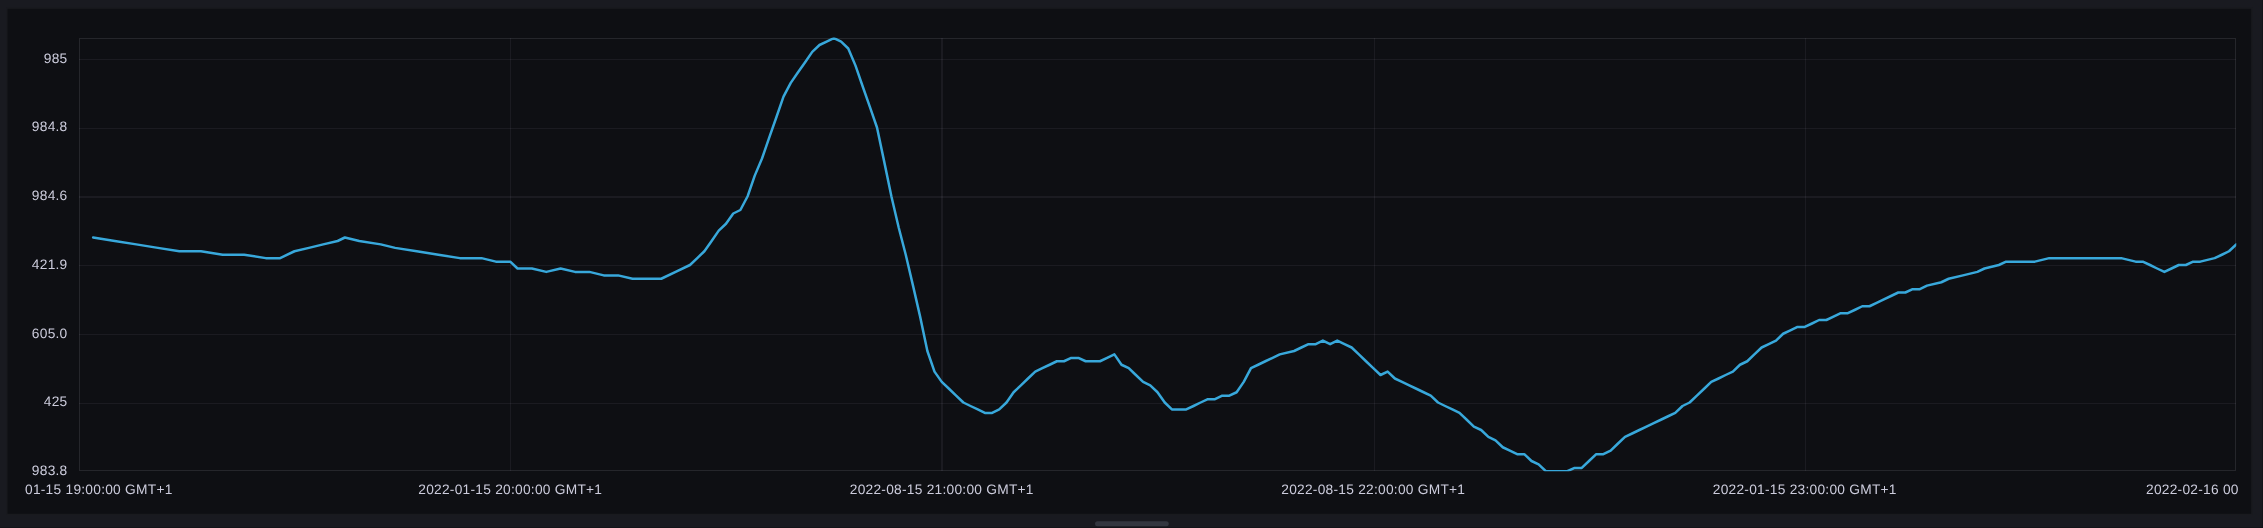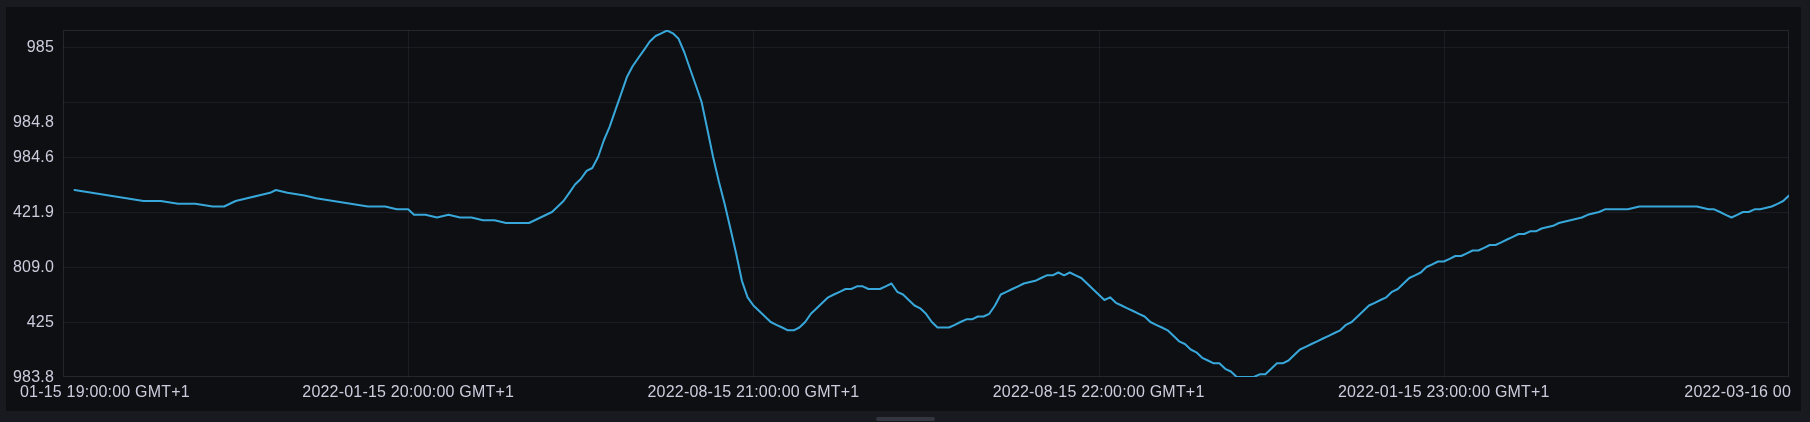--- a/index.html
+++ b/index.html
@@ -20,21 +20,21 @@
   }
   .plot {
     position: absolute;
     left: 57px; top: 23px;
     width: 1726px; height: 347px;
   }
   .plot svg { display: block; }
   .tick-label {
     position: absolute;
     color: var(--tick-color, #ccccdc);
-    font-size: 16px;
+    font-size: 11px;
     line-height: 14px;
     white-space: nowrap;
     letter-spacing: 0.2px;
   }
   .y-tick { text-align: right; width: 48px; left: 0; }
   .scrollbar-thumb {
     position: absolute;
     left: 876px; top: 417px;
     width: 59px; height: 4px;
     border-radius: 2px;
@@ -58,30 +58,30 @@
           <line x1="345.5" y1="0" x2="345.5" y2="347" stroke="rgba(204,204,220,0.07)" stroke-width="1" shape-rendering="crispEdges"></line>
           <line x1="690.5" y1="0" x2="690.5" y2="347" stroke="rgba(204,204,220,0.07)" stroke-width="1" shape-rendering="crispEdges"></line>
           <line x1="1036.5" y1="0" x2="1036.5" y2="347" stroke="rgba(204,204,220,0.07)" stroke-width="1" shape-rendering="crispEdges"></line>
           <line x1="1381.5" y1="0" x2="1381.5" y2="347" stroke="rgba(204,204,220,0.07)" stroke-width="1" shape-rendering="crispEdges"></line>
           <rect x="0.5" y="0.5" width="1725" height="346" fill="none" stroke="rgba(204,204,220,0.12)" shape-rendering="crispEdges"></rect>
           <polyline points="11.5,160.0 28.8,162.8 46.0,165.5 63.3,168.3 80.5,171.0 97.8,171.0 115.1,173.8 132.3,173.8 149.6,176.5 161.1,176.5 172.6,171.0 184.1,168.3 195.6,165.5 207.1,162.8 212.9,160.0 224.4,162.8 241.6,165.5 253.1,168.3 270.4,171.0 287.7,173.8 304.9,176.5 322.2,176.5 333.7,179.3 345.2,179.3 351.0,184.8 362.5,184.8 374.0,187.5 385.5,184.8 397.0,187.5 408.5,187.5 420.0,190.3 431.5,190.3 443.0,193.0 454.5,193.0 466.0,193.0 477.5,187.5 489.0,182.0 494.8,176.5 500.5,171.0 506.3,162.8 512.0,154.5 517.8,149.0 523.6,140.8 529.3,138.0 535.1,127.0 540.8,110.5 546.6,96.8 552.3,80.3 558.1,63.8 563.8,47.3 569.6,36.3 575.3,28.0 581.1,19.8 586.8,11.5 592.6,6.0 598.3,3.3 604.1,0.5 609.9,3.3 615.6,8.8 621.4,22.5 627.1,39.0 632.9,55.5 638.6,72.0 644.4,99.5 650.1,127.0 655.9,151.8 661.6,173.8 667.4,198.5 673.1,223.3 678.9,250.8 684.6,267.3 690.4,275.5 696.2,281.0 701.9,286.5 707.7,292.0 713.4,294.8 719.2,297.5 724.9,300.3 730.7,300.3 736.4,297.5 742.2,292.0 747.9,283.8 753.7,278.3 759.4,272.8 765.2,267.3 770.9,264.5 776.7,261.8 782.5,259.0 788.2,259.0 794.0,256.3 799.7,256.3 805.5,259.0 811.2,259.0 817.0,259.0 822.7,256.3 828.5,253.5 834.2,261.8 840.0,264.5 845.7,270.0 851.5,275.5 857.2,278.3 863.0,283.8 868.8,292.0 874.5,297.5 880.3,297.5 886.0,297.5 891.8,294.8 897.5,292.0 903.3,289.3 909.0,289.3 914.8,286.5 920.5,286.5 926.3,283.8 932.0,275.5 937.8,264.5 943.5,261.8 949.3,259.0 955.1,256.3 960.8,253.5 972.3,250.8 978.1,248.0 983.8,245.3 989.6,245.3 995.3,242.5 1001.1,245.3 1006.8,242.5 1012.6,245.3 1018.3,248.0 1024.1,253.5 1029.8,259.0 1035.6,264.5 1041.4,270.0 1047.1,267.3 1052.9,272.8 1058.6,275.5 1064.4,278.3 1070.1,281.0 1075.9,283.8 1081.6,286.5 1087.4,292.0 1093.1,294.8 1098.9,297.5 1104.6,300.3 1110.4,305.8 1116.1,311.3 1121.9,314.0 1127.7,319.5 1133.4,322.3 1139.2,327.8 1144.9,330.5 1150.7,333.3 1156.4,333.3 1162.2,338.8 1167.9,341.5 1173.7,347.0 1179.4,347.0 1185.2,347.0 1190.9,347.0 1196.7,344.3 1202.4,344.3 1208.2,338.8 1214.0,333.3 1219.7,333.3 1225.5,330.5 1231.2,325.0 1237.0,319.5 1242.7,316.8 1248.5,314.0 1254.2,311.3 1260.0,308.5 1265.7,305.8 1271.5,303.0 1277.2,300.3 1283.0,294.8 1288.7,292.0 1294.5,286.5 1300.3,281.0 1306.0,275.5 1311.8,272.8 1317.5,270.0 1323.3,267.3 1329.0,261.8 1334.8,259.0 1340.5,253.5 1346.3,248.0 1352.0,245.3 1357.8,242.5 1363.5,237.0 1369.3,234.3 1375.0,231.5 1380.8,231.5 1386.6,228.8 1392.3,226.0 1398.1,226.0 1403.8,223.3 1409.6,220.5 1415.3,220.5 1421.1,217.8 1426.8,215.0 1432.6,215.0 1438.3,212.3 1444.1,209.5 1449.8,206.8 1455.6,204.0 1461.3,204.0 1467.1,201.3 1472.9,201.3 1478.6,198.5 1490.1,195.8 1495.9,193.0 1507.4,190.3 1518.9,187.5 1524.6,184.8 1536.1,182.0 1541.9,179.3 1553.4,179.3 1564.9,179.3 1576.4,176.5 1587.9,176.5 1599.4,176.5 1610.9,176.5 1622.4,176.5 1633.9,176.5 1645.5,179.3 1651.2,179.3 1657.0,182.0 1662.7,184.8 1668.5,187.5 1674.2,184.8 1680.0,182.0 1685.7,182.0 1691.5,179.3 1697.2,179.3 1708.7,176.5 1714.5,173.8 1720.2,171.0 1726.0,165.5" fill="none" stroke="#38a8db" stroke-width="2" stroke-linejoin="round" stroke-linecap="round"></polyline>
         </svg>
     </div>
     <div id="y-axis">
         <div class="tick-label y-tick" style="top: 33.0475px;">985</div>
-        <div class="tick-label y-tick" style="top: 88.0396px; margin-top: 20px;">984.8</div>
+        <div class="tick-label y-tick" style="top: 88.0396px;">984.8</div>
         <div class="tick-label y-tick" style="top: 143.032px;">984.6</div>
         <div class="tick-label y-tick" style="top: 198.024px;">421.9</div>
-        <div class="tick-label y-tick" style="top: 253.016px;">809.0</div>
+        <div class="tick-label y-tick" style="top: 253.016px;">605.0</div>
         <div class="tick-label y-tick" style="top: 308.008px;">425</div>
         <div class="tick-label y-tick" style="top: 363px;">983.8</div>
       </div>
     <div id="x-axis">
         <div class="tick-label" style="top: 378px; left: 14px;">01-15 19:00:00 GMT+1</div>
         <div class="tick-label" style="top: 378px; left: 402.2px; transform: translateX(-50%);">2022-01-15 20:00:00 GMT+1</div>
         <div class="tick-label" style="top: 378px; left: 747.4px; transform: translateX(-50%);">2022-08-15 21:00:00 GMT+1</div>
         <div class="tick-label" style="top: 378px; left: 1092.6px; transform: translateX(-50%);">2022-08-15 22:00:00 GMT+1</div>
         <div class="tick-label" style="top: 378px; left: 1437.8px; transform: translateX(-50%);">2022-01-15 23:00:00 GMT+1</div>
-        <div class="tick-label" style="top: 378px; left: 1785px; transform: translateX(-100%);">2022-03-16 00</div>
+        <div class="tick-label" style="top: 378px; left: 1785px; transform: translateX(-100%);">2022-02-16 00</div>
       </div>
   </div>
   <div class="scrollbar-thumb"></div>
 </div>
 
 </body></html>

